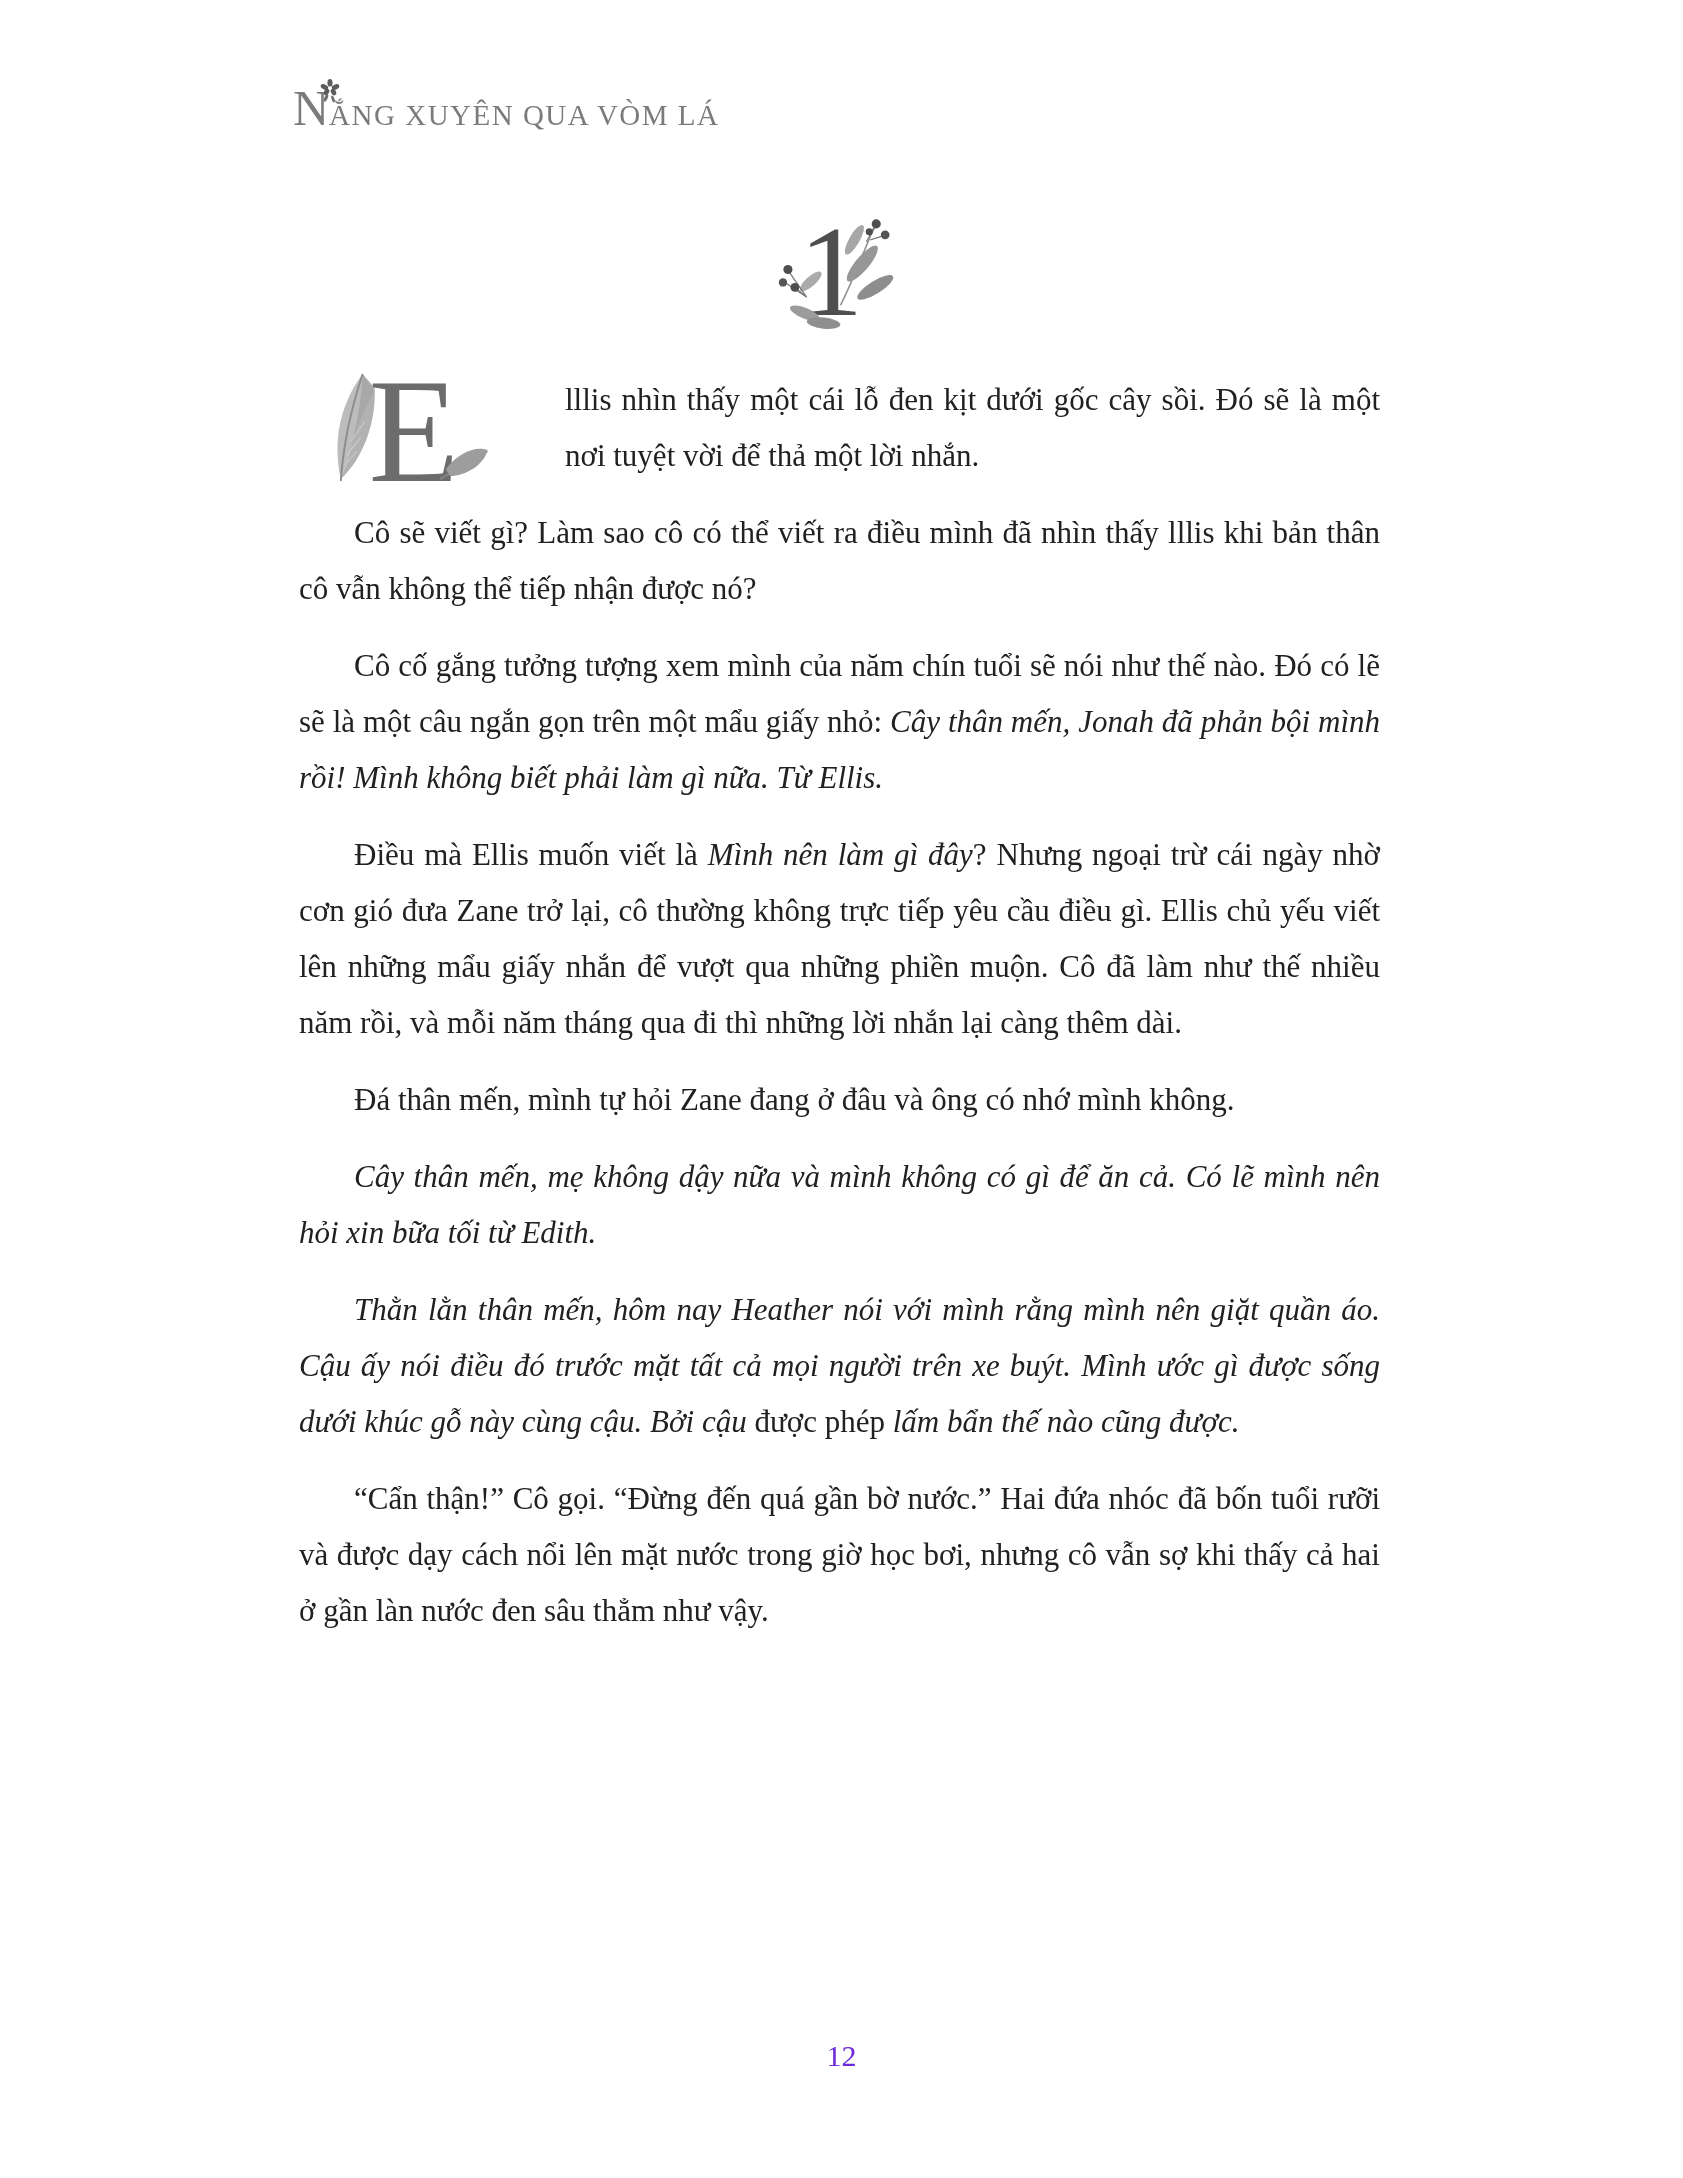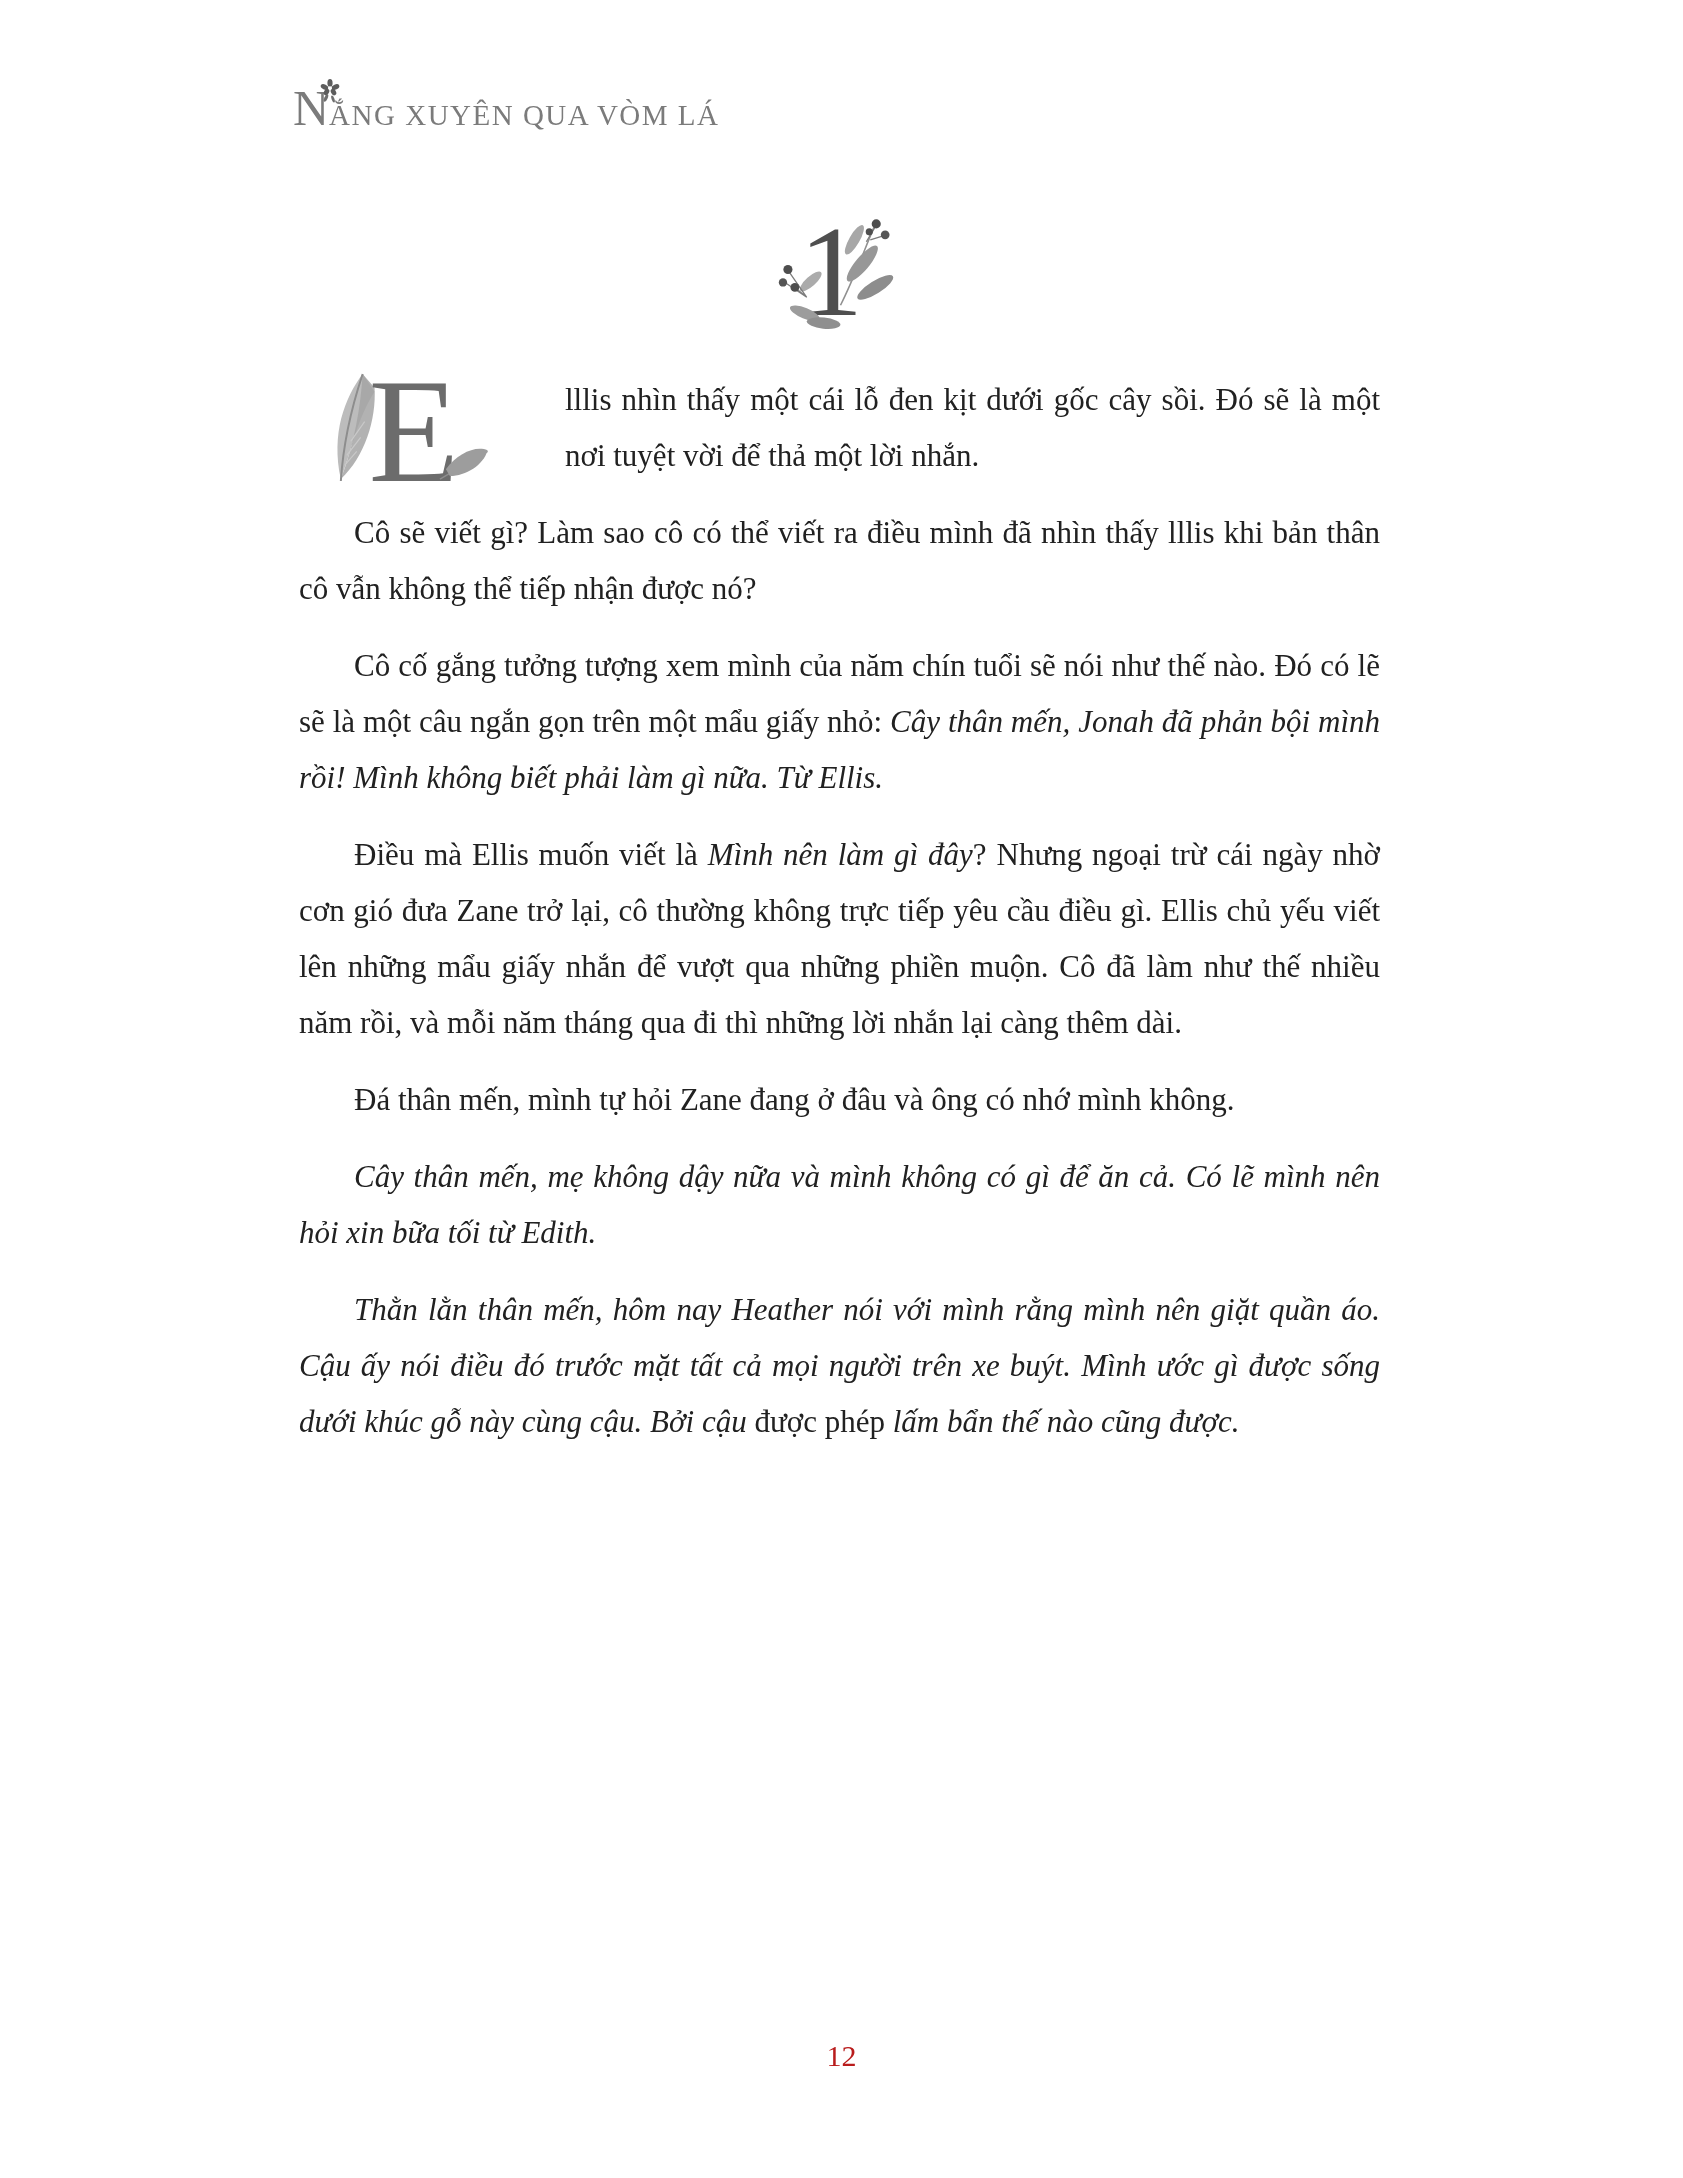--- a/index.html
+++ b/index.html
@@ -49,21 +49,21 @@
     position:relative;
   }
   .dropcap-wrap svg{display:block;overflow:visible;}
   .dropcap-letter{
     font-family:"Liberation Serif", serif;
     font-size:150px;fill:#6c6c6c;
   }
   
   .page-footer{
     position:absolute;left:0;top:2039px;width:100%;
-    text-align:center;font-size:30px;color:#b91c1c;
+    text-align:center;font-size:30px;color:#6d28d9;
   }
 </style>
 </head>
 <body>
 
 <div class="page">
 
   <div class="running-header">
     <span class="header-initial-wrap">
       <span class="header-initial">N</span>
@@ -127,20 +127,21 @@
         <path d="M130,98 C142,82 160,74 172,79 C168,94 150,105 134,105 Z" fill="#9d9d9d"></path>
       </svg>
     </span>
   <span>lllis nhìn thấy một cái lỗ đen kịt dưới gốc cây sồi. Đó sẽ là một nơi tuyệt vời để thả một lời nhắn.</span></p>
       <p class="indent"><span>Cô sẽ viết gì? Làm sao cô có thể viết ra điều mình đã nhìn thấy lllis khi bản thân cô vẫn không thể tiếp nhận được nó?</span></p>
       <p class="indent"><span>Cô cố gắng tưởng tượng xem mình của năm chín tuổi sẽ nói như thế nào. Đó có lẽ sẽ là một câu ngắn gọn trên một mẩu giấy nhỏ: </span><span class="it">Cây thân mến, Jonah đã phản bội mình rồi! Mình không biết phải làm gì nữa. Từ Ellis.</span></p>
       <p class="indent"><span>Điều mà Ellis muốn viết là </span><span class="it">Mình nên làm gì đây</span><span>? Nhưng ngoại trừ cái ngày nhờ cơn gió đưa Zane trở lại, cô thường không trực tiếp yêu cầu điều gì. Ellis chủ yếu viết lên những mẩu giấy nhắn để vượt qua những phiền muộn. Cô đã làm như thế nhiều năm rồi, và mỗi năm tháng qua đi thì những lời nhắn lại càng thêm dài.</span></p>
       <p class="indent"><span>Đá thân mến, mình tự hỏi Zane đang ở đâu và ông có nhớ mình không.</span></p>
       <p class="indent"><span class="it">Cây thân mến, mẹ không dậy nữa và mình không có gì để ăn cả. Có lẽ mình nên hỏi xin bữa tối từ Edith.</span></p>
       <p class="indent"><span class="it">Thằn lằn thân mến, hôm nay Heather nói với mình rằng mình nên giặt quần áo. Cậu ấy nói điều đó trước mặt tất cả mọi người trên xe buýt. Mình ước gì được sống dưới khúc gỗ này cùng cậu. Bởi cậu </span><span>được phép</span><span class="it"> lấm bẩn thế nào cũng được.</span></p>
+      <p class="indent"><span>“Cẩn thận!” Cô gọi. “Đừng đến quá gần bờ nước.” Hai đứa nhóc đã bốn tuổi rưỡi và được dạy cách nổi lên mặt nước trong giờ học bơi, nhưng cô vẫn sợ khi thấy cả hai ở gần làn nước đen sâu thẳm như vậy.</span></p>
     </div>
 
   <div class="page-footer">
     <span>12</span>
   </div>
 
 </div>
 
 
 </body></html>

